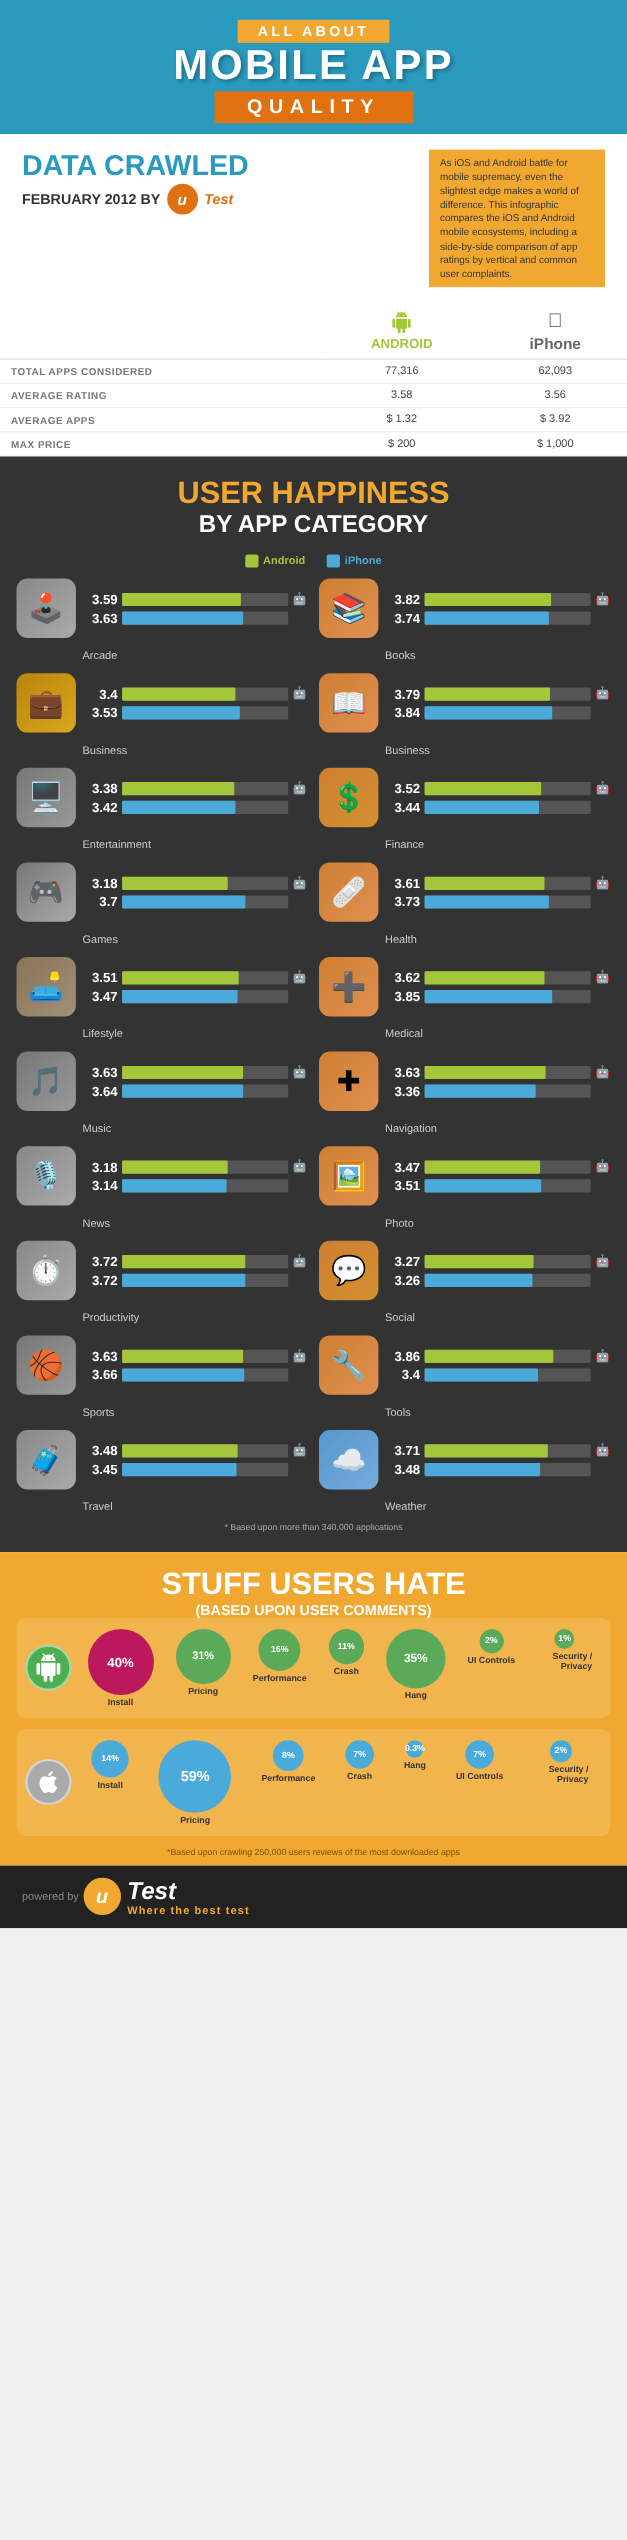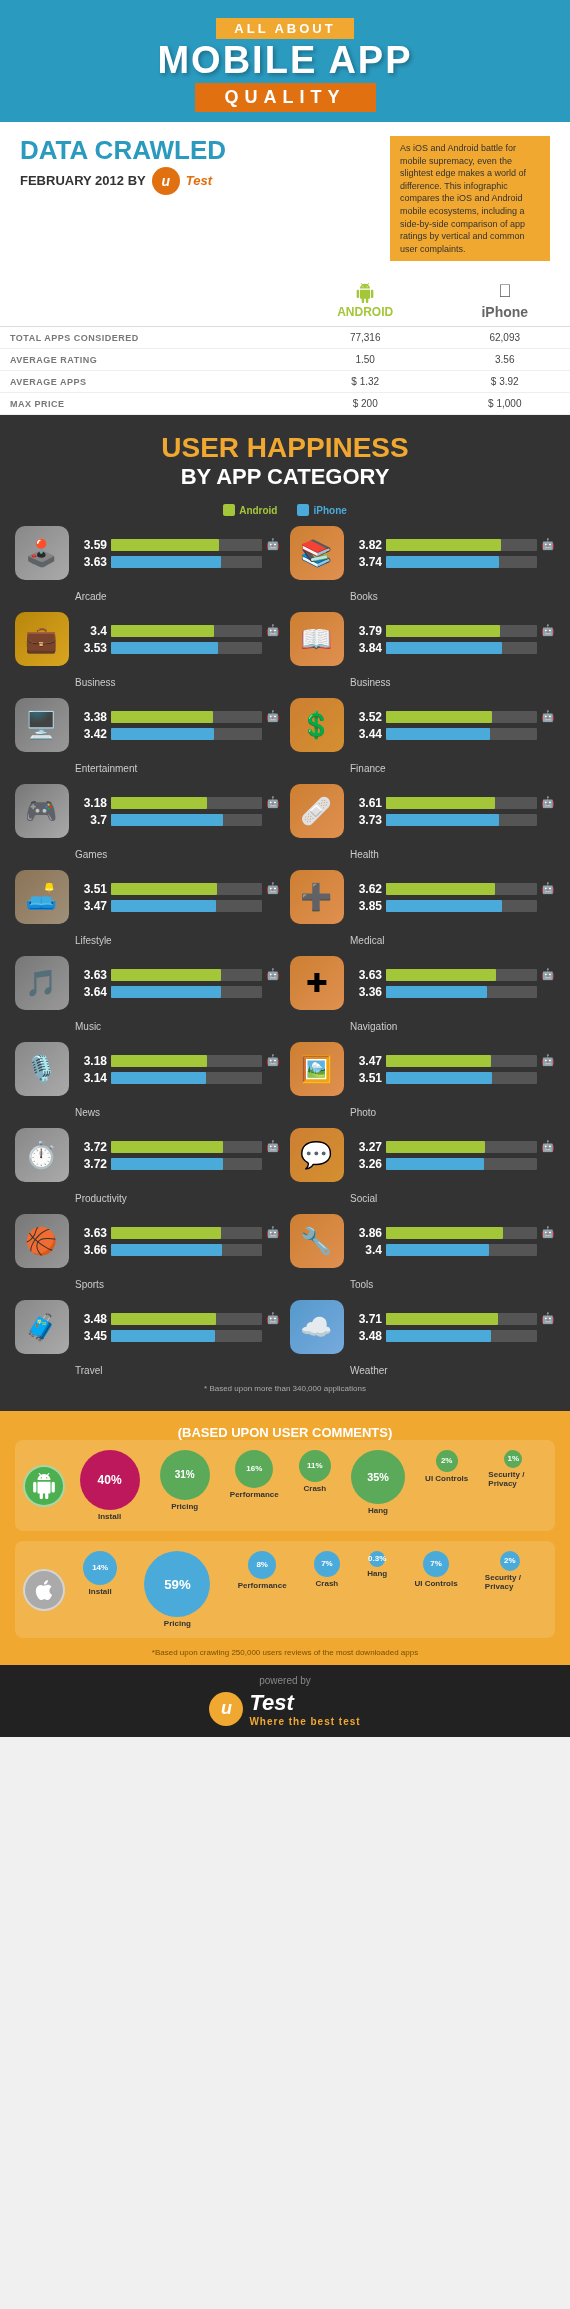--- a/index.html
+++ b/index.html
@@ -332,31 +332,31 @@
       justify-content: center;
       font-weight: 900;
       color: white;
       font-size: 10px;
       line-height: 1;
       flex-shrink: 0;
     }
     .hate-label {
       font-size: 8px;
       color: #333;
-      text-align: left;
+      text-align: right;
       font-weight: bold;
       max-width: 50px;
     }
 
     
     .footer-section {
       background: #222;
       padding: 10px 20px;
       display: flex;
-      flex-direction: column;
+      flex-direction: row;
       align-items: center;
       gap: 4px;
     }
     .powered-by {
       color: #888;
       font-size: 10px;
     }
     .utest-footer {
       display: flex;
       align-items: center;
@@ -437,21 +437,21 @@
     </tr>
   </thead>
   <tbody id="stats-tbody">
   <tr>
     <td>TOTAL APPS CONSIDERED</td>
     <td>77,316</td>
     <td>62,093</td>
   </tr>
       <tr>
     <td>AVERAGE RATING</td>
-    <td>1.50</td>
+    <td>3.58</td>
     <td>3.56</td>
   </tr>
       <tr>
     <td>AVERAGE APPS</td>
     <td>$ 1.32</td>
     <td>$ 3.92</td>
   </tr>
       <tr>
     <td>MAX PRICE</td>
     <td>$ 200</td>
@@ -915,20 +915,21 @@
       </div>
     </div>
     <div class="category-label">Weather</div>
   </div>
     </div>
 
   <p class="small-note" style="color:#aaa; margin-top:8px;">* Based upon more than 340,000 applications</p>
 </div>
 
 <div class="hate-section">
+  <div class="hate-title">STUFF USERS HATE</div>
   <div class="hate-subtitle">(BASED UPON USER COMMENTS)</div>
 
   <div class="os-hate-row">
     <div class="os-logo-circle os-logo-android">
       <svg width="26" height="26" viewBox="0 0 24 24" fill="white">
         <path d="M6 18c0 .55.45 1 1 1h1v3.5c0 .83.67 1.5 1.5 1.5s1.5-.67 1.5-1.5V19h2v3.5c0 .83.67 1.5 1.5 1.5s1.5-.67 1.5-1.5V19h1c.55 0 1-.45 1-1V8H6v10zM3.5 8C2.67 8 2 8.67 2 9.5v7c0 .83.67 1.5 1.5 1.5S5 17.33 5 16.5v-7C5 8.67 4.33 8 3.5 8zm17 0c-.83 0-1.5.67-1.5 1.5v7c0 .83.67 1.5 1.5 1.5s1.5-.67 1.5-1.5v-7c0-.83-.67-1.5-1.5-1.5zm-4.97-5.84l1.3-1.3c.2-.2.2-.51 0-.71-.2-.2-.51-.2-.71 0l-1.48 1.48C13.85 1.23 12.95 1 12 1c-.96 0-1.86.23-2.66.63L7.85.15c-.2-.2-.51-.2-.71 0-.2.2-.2.51 0 .71l1.31 1.31C7.08 3.04 6 4.6 6 6.5h12c0-1.9-1.08-3.46-2.47-4.34zM10 5H9V4h1v1zm5 0h-1V4h1v1z"></path>
       </svg>
     </div>
     <div class="hate-items" id="android-hate-items">
         <div class="hate-item">

